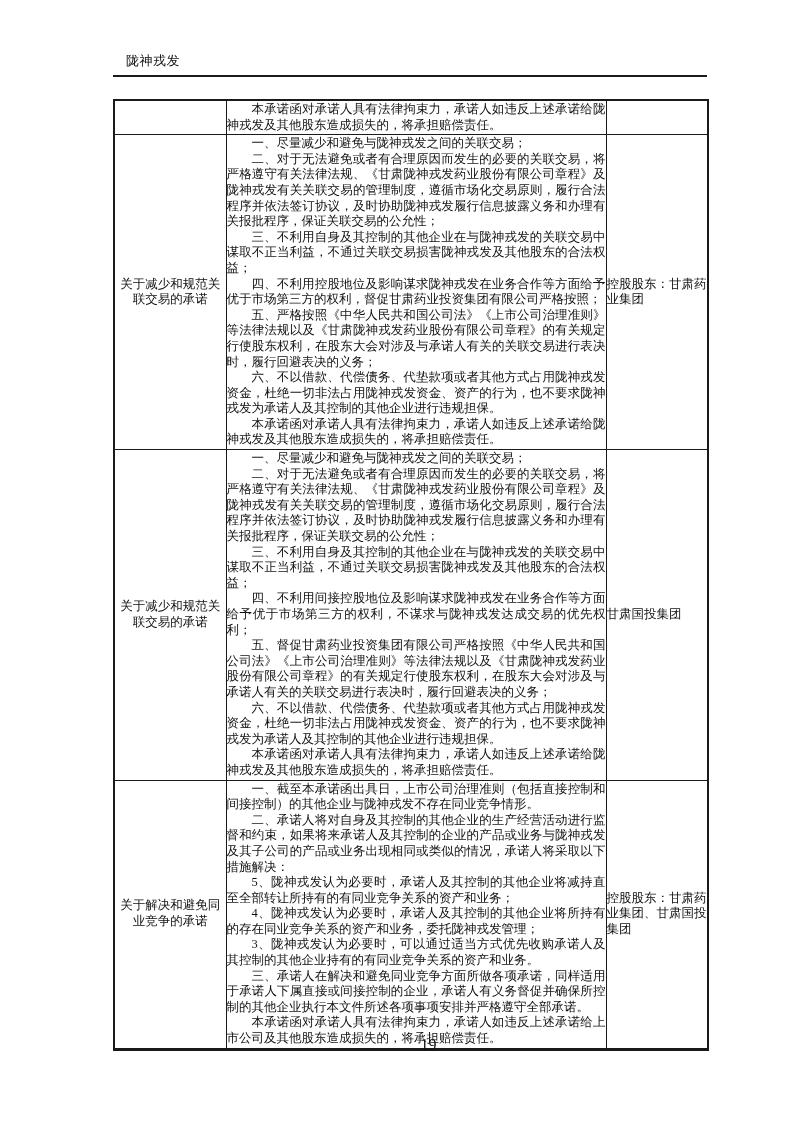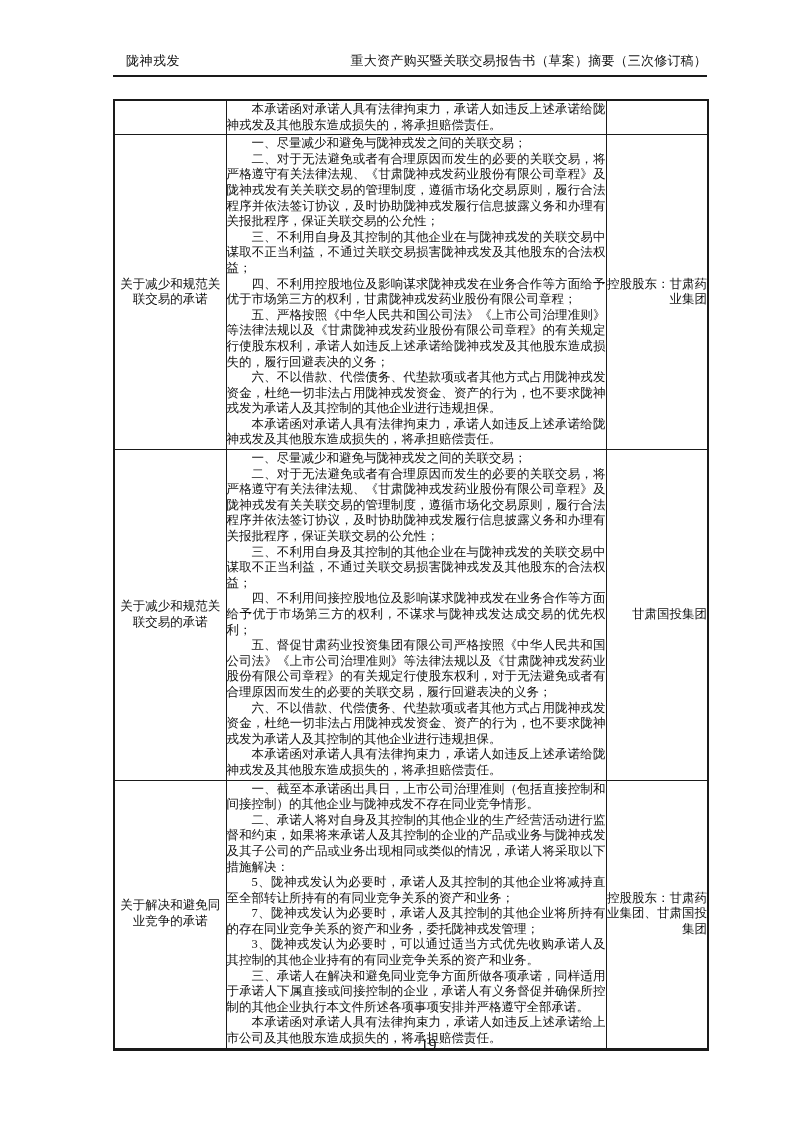--- a/index.html
+++ b/index.html
@@ -63,42 +63,41 @@
     padding: 1px 4px;
     vertical-align: top;
   }
   td.content-cell p {
     margin: 0;
     text-indent: 2em;
     text-align: justify;
     text-justify: inter-ideograph;
   }
   td.party-cell {
-    text-align: right;
+    text-align: left;
     padding: 2px 18px;
   }
   
   .doc-footer {
     position: absolute;
     left: 0;
     top: 1036px;
     width: 793px;
     text-align: center;
     font-size: 16px;
     margin-left: 32px;
   }
 </style>
 </head>
 <body>
 
 <div class="page">
 
   <div class="doc-header">
     <span class="left">陇神戎发</span>
-    <span class="right">重大资产购买暨关联交易报告书（草案）摘要（三次修订稿）</span>
   </div>
 
   <table class="commitments">
     <colgroup>
       <col style="width:112px">
       <col style="width:380px">
       <col style="width:102px">
     </colgroup>
     <tbody>
         <tr>
@@ -107,47 +106,47 @@
             <p>本承诺函对承诺人具有法律拘束力，承诺人如违反上述承诺给陇神戎发及其他股东造成损失的，将承担赔偿责任。</p>
           </td>
           <td class="party-cell"></td>
         </tr>
         <tr>
           <td class="label-cell">关于减少和规范关联交易的承诺</td>
           <td class="content-cell">
             <p>一、尽量减少和避免与陇神戎发之间的关联交易；</p>
             <p>二、对于无法避免或者有合理原因而发生的必要的关联交易，将严格遵守有关法律法规、《甘肃陇神戎发药业股份有限公司章程》及陇神戎发有关关联交易的管理制度，遵循市场化交易原则，履行合法程序并依法签订协议，及时协助陇神戎发履行信息披露义务和办理有关报批程序，保证关联交易的公允性；</p>
             <p>三、不利用自身及其控制的其他企业在与陇神戎发的关联交易中谋取不正当利益，不通过关联交易损害陇神戎发及其他股东的合法权益；</p>
-            <p>四、不利用控股地位及影响谋求陇神戎发在业务合作等方面给予优于市场第三方的权利，甘肃陇神戎发药业股份有限公司章程；</p>
-            <p>五、严格按照《中华人民共和国公司法》《上市公司治理准则》等法律法规以及《甘肃陇神戎发药业股份有限公司章程》的有关规定行使股东权利，承诺人如违反上述承诺给陇神戎发及其他股东造成损失的，履行回避表决的义务；</p>
+            <p>四、不利用控股地位及影响谋求陇神戎发在业务合作等方面给予优于市场第三方的权利，督促甘肃药业投资集团有限公司严格按照；</p>
+            <p>五、严格按照《中华人民共和国公司法》《上市公司治理准则》等法律法规以及《甘肃陇神戎发药业股份有限公司章程》的有关规定行使股东权利，在股东大会对涉及与承诺人有关的关联交易进行表决时，履行回避表决的义务；</p>
             <p>六、不以借款、代偿债务、代垫款项或者其他方式占用陇神戎发资金，杜绝一切非法占用陇神戎发资金、资产的行为，也不要求陇神戎发为承诺人及其控制的其他企业进行违规担保。</p>
             <p>本承诺函对承诺人具有法律拘束力，承诺人如违反上述承诺给陇神戎发及其他股东造成损失的，将承担赔偿责任。</p>
           </td>
           <td class="party-cell">控股股东：甘肃药业集团</td>
         </tr>
         <tr>
           <td class="label-cell">关于减少和规范关联交易的承诺</td>
           <td class="content-cell">
             <p>一、尽量减少和避免与陇神戎发之间的关联交易；</p>
             <p>二、对于无法避免或者有合理原因而发生的必要的关联交易，将严格遵守有关法律法规、《甘肃陇神戎发药业股份有限公司章程》及陇神戎发有关关联交易的管理制度，遵循市场化交易原则，履行合法程序并依法签订协议，及时协助陇神戎发履行信息披露义务和办理有关报批程序，保证关联交易的公允性；</p>
             <p>三、不利用自身及其控制的其他企业在与陇神戎发的关联交易中谋取不正当利益，不通过关联交易损害陇神戎发及其他股东的合法权益；</p>
             <p>四、不利用间接控股地位及影响谋求陇神戎发在业务合作等方面给予优于市场第三方的权利，不谋求与陇神戎发达成交易的优先权利；</p>
-            <p>五、督促甘肃药业投资集团有限公司严格按照《中华人民共和国公司法》《上市公司治理准则》等法律法规以及《甘肃陇神戎发药业股份有限公司章程》的有关规定行使股东权利，对于无法避免或者有合理原因而发生的必要的关联交易，履行回避表决的义务；</p>
+            <p>五、督促甘肃药业投资集团有限公司严格按照《中华人民共和国公司法》《上市公司治理准则》等法律法规以及《甘肃陇神戎发药业股份有限公司章程》的有关规定行使股东权利，在股东大会对涉及与承诺人有关的关联交易进行表决时，履行回避表决的义务；</p>
             <p>六、不以借款、代偿债务、代垫款项或者其他方式占用陇神戎发资金，杜绝一切非法占用陇神戎发资金、资产的行为，也不要求陇神戎发为承诺人及其控制的其他企业进行违规担保。</p>
             <p>本承诺函对承诺人具有法律拘束力，承诺人如违反上述承诺给陇神戎发及其他股东造成损失的，将承担赔偿责任。</p>
           </td>
           <td class="party-cell">甘肃国投集团</td>
         </tr>
         <tr>
           <td class="label-cell">关于解决和避免同业竞争的承诺</td>
           <td class="content-cell">
             <p>一、截至本承诺函出具日，上市公司治理准则（包括直接控制和间接控制）的其他企业与陇神戎发不存在同业竞争情形。</p>
             <p>二、承诺人将对自身及其控制的其他企业的生产经营活动进行监督和约束，如果将来承诺人及其控制的企业的产品或业务与陇神戎发及其子公司的产品或业务出现相同或类似的情况，承诺人将采取以下措施解决：</p>
             <p>5、陇神戎发认为必要时，承诺人及其控制的其他企业将减持直至全部转让所持有的有同业竞争关系的资产和业务；</p>
-            <p>7、陇神戎发认为必要时，承诺人及其控制的其他企业将所持有的存在同业竞争关系的资产和业务，委托陇神戎发管理；</p>
+            <p>4、陇神戎发认为必要时，承诺人及其控制的其他企业将所持有的存在同业竞争关系的资产和业务，委托陇神戎发管理；</p>
             <p>3、陇神戎发认为必要时，可以通过适当方式优先收购承诺人及其控制的其他企业持有的有同业竞争关系的资产和业务。</p>
             <p>三、承诺人在解决和避免同业竞争方面所做各项承诺，同样适用于承诺人下属直接或间接控制的企业，承诺人有义务督促并确保所控制的其他企业执行本文件所述各项事项安排并严格遵守全部承诺。</p>
             <p>本承诺函对承诺人具有法律拘束力，承诺人如违反上述承诺给上市公司及其他股东造成损失的，将承担赔偿责任。</p>
           </td>
           <td class="party-cell">控股股东：甘肃药业集团、甘肃国投集团</td>
         </tr>
       </tbody>
   </table>
 
 </div>

